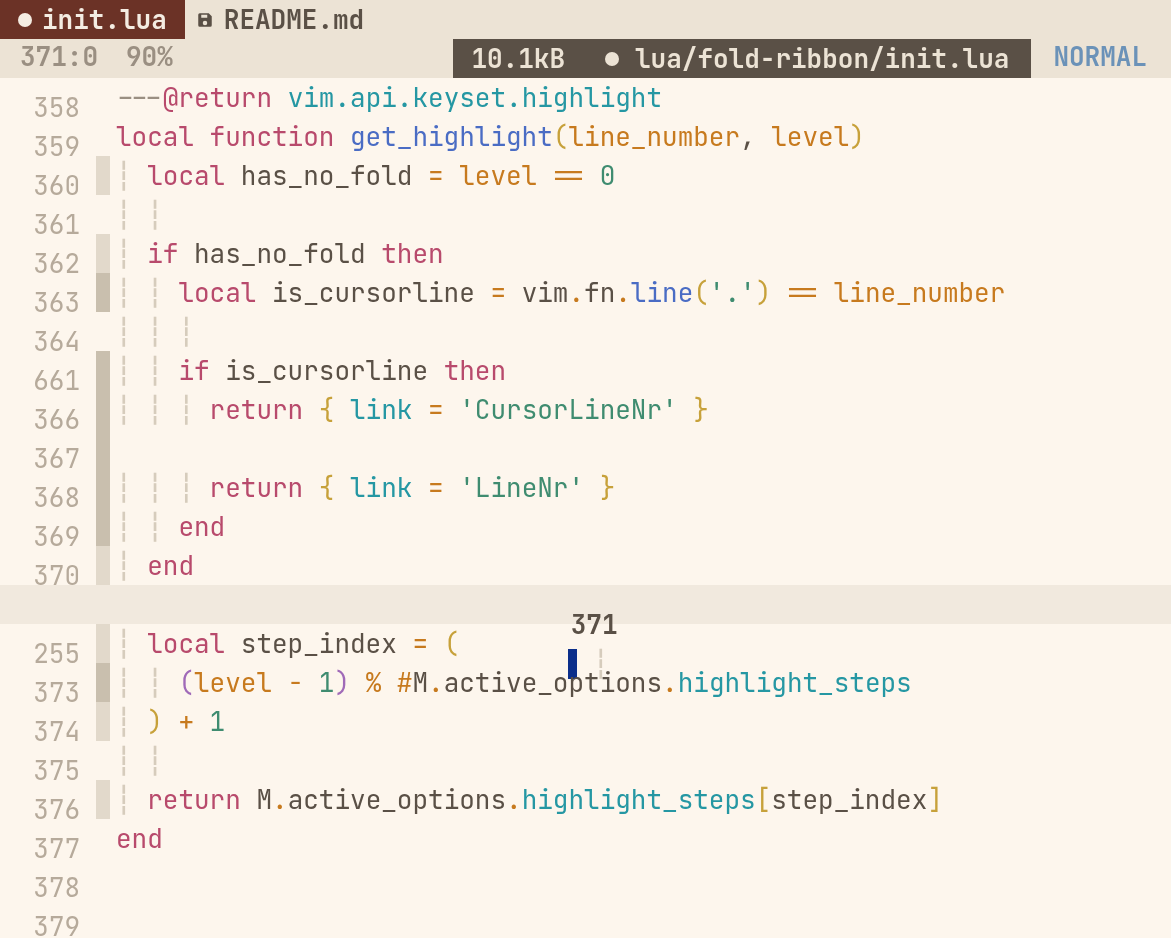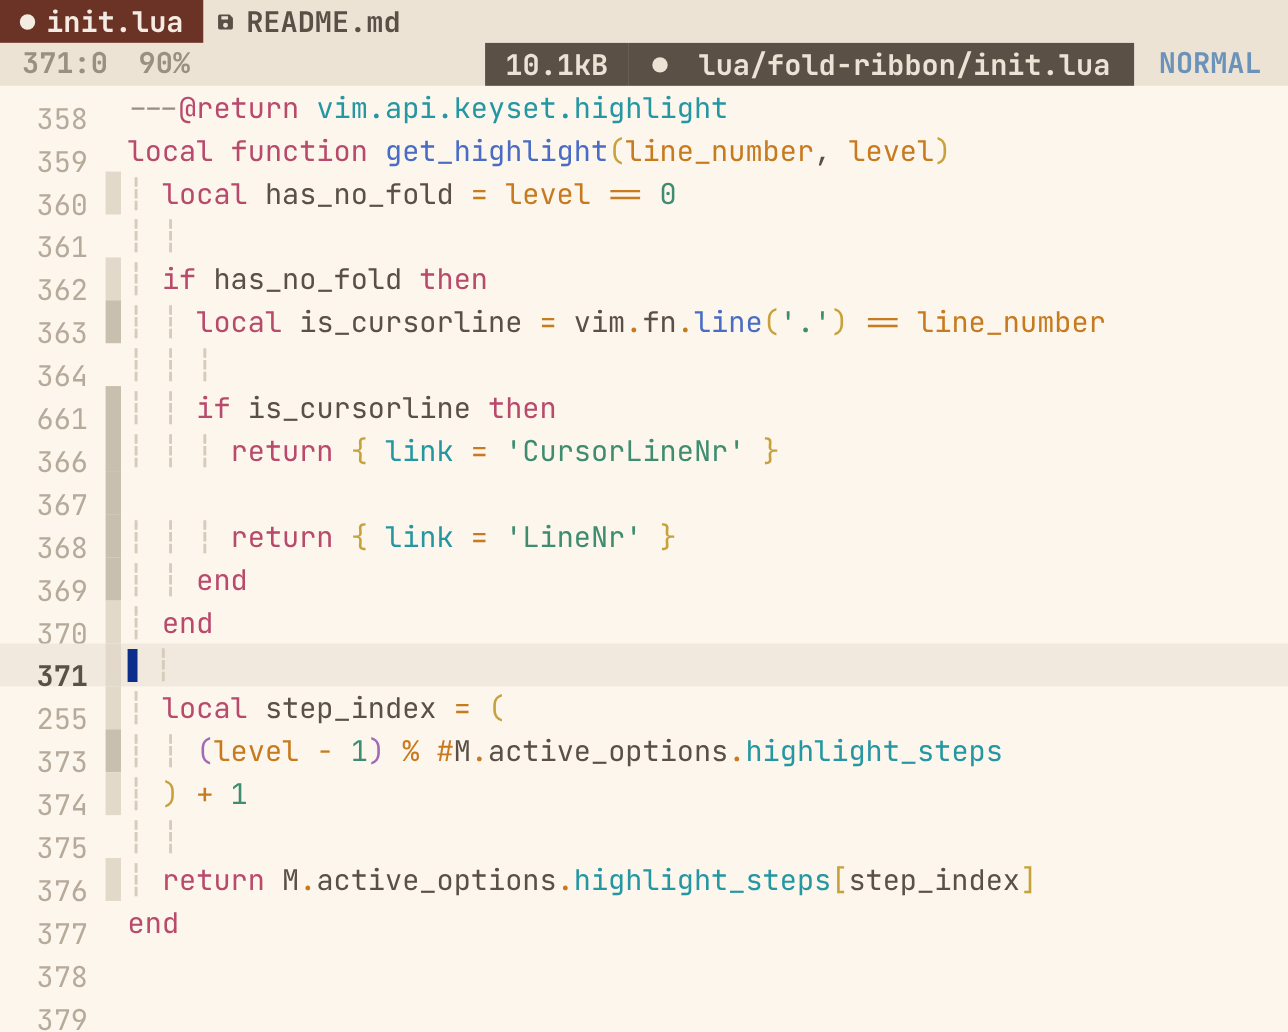--- a/index.html
+++ b/index.html
@@ -53,41 +53,41 @@
   .statusbar .pct   { color: #9a8f82; padding: 0 14px; }
   .statusbar .spacer { flex: 1; }
   .statusbar .size-pill {
     background: #5a5046; color: #ece3d5;
     padding: 12px 18px; height: 100%;
     display: flex; align-items: center;
   }
   .statusbar .path-pill {
     background: #5a5046; color: #ece3d5;
     padding: 0 22px; height: 100%;
-    display: flex; align-items: center; gap: 28px;
+    display: flex; align-items: center; gap: 16px;
   }
   .statusbar .mode {
     color: #6b92b8; padding: 0 24px 0 22px;
   }
 
   
   .editor {
     flex: 1;
     display: flex;
     flex-direction: column;
     font-size: 26px;
     line-height: 39px;
   }
   .line {
     display: flex;
     height: 39px;
     align-items: center;
     white-space: pre;
   }
-  .line.current { background: #f1e9de; }
+  .line.current { background: #f1e9de; flex-direction: column; }
   .gutter-num {
     width: 96px;
     text-align: right;
     padding-right: 16px;
     color: #b6aa9b;
     margin-top: 20px;
   }
   .line.current .gutter-num { color: #5a5046; font-weight: 700; }
   .fold-col {
     width: 14px;

